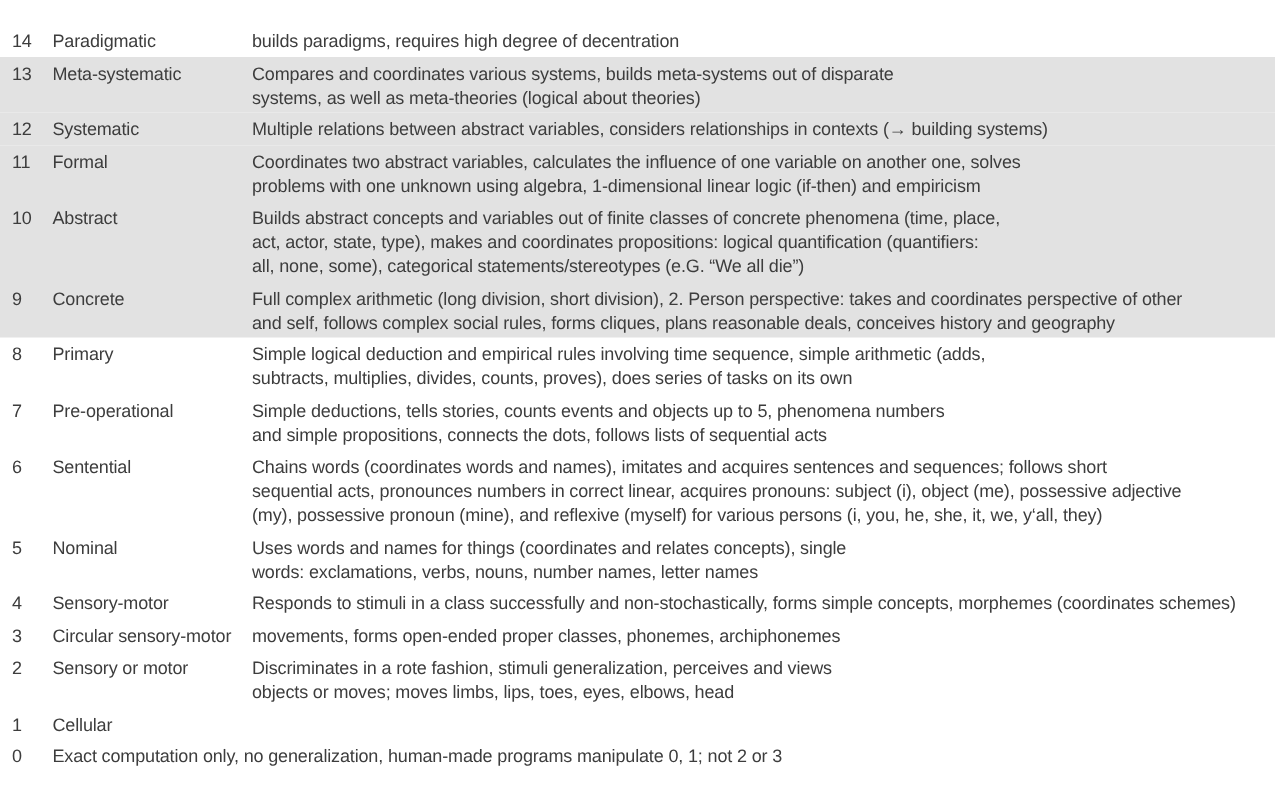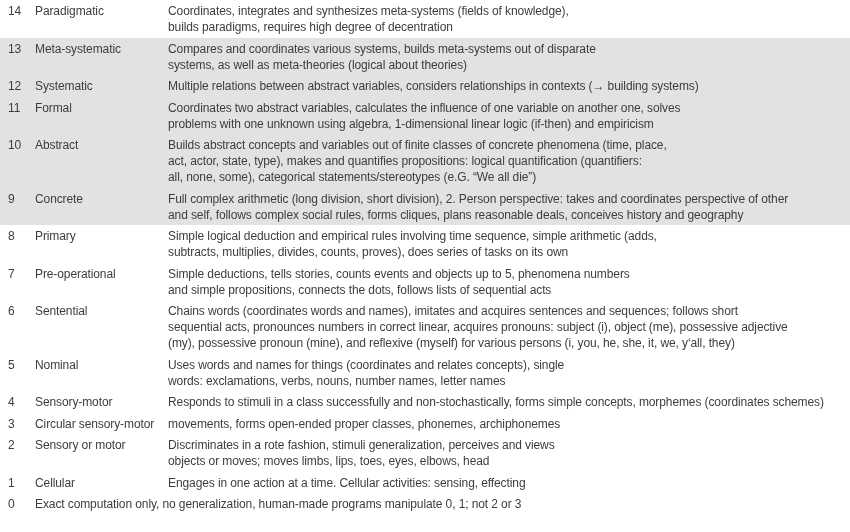--- a/index.html
+++ b/index.html
@@ -8,21 +8,21 @@
     height: 532px;
     overflow: hidden;
     background: #ffffff;
     font-family: "Liberation Sans", "DejaVu Sans", sans-serif;
     font-size: 12px;
     line-height: 16px;
     letter-spacing: -0.1px;
     color: var(--text-color, #3d3d3d);
   }
   #stages-table {
-    padding-top: 0;
+    padding-top: 16px;
   }
   .row {
     display: grid;
     grid-template-columns: 27px 133px 1fr;
     padding: 3px 0 2.5px 8px;
     background: transparent;
   }
   .row.shaded {
     background: var(--shaded-bg, #e2e2e2);
   }
@@ -30,21 +30,20 @@
   .line { white-space: nowrap; }
 </style>
 </head>
 <body style="background: rgb(255, 255, 255);">
 
 <div id="stages-table">
   <div class="row">
     <span class="num">14</span>
     <span class="name">Paradigmatic</span>
     <div class="desc">
-        <div class="line">Coordinates, integrates and synthesizes meta-systems (fields of knowledge),</div>
         <div class="line">builds paradigms, requires high degree of decentration</div>
       </div>
   </div>
 
   <div class="row shaded">
     <span class="num">13</span>
     <span class="name">Meta-systematic</span>
     <div class="desc">
         <div class="line">Compares and coordinates various systems, builds meta-systems out of disparate</div>
         <div class="line">systems, as well as meta-theories (logical about theories)</div>
@@ -66,21 +65,21 @@
         <div class="line">Coordinates two abstract variables, calculates the influence of one variable on another one, solves</div>
         <div class="line">problems with one unknown using algebra, 1-dimensional linear logic (if-then) and empiricism</div>
       </div>
   </div>
 
   <div class="row shaded">
     <span class="num">10</span>
     <span class="name">Abstract</span>
     <div class="desc">
         <div class="line">Builds abstract concepts and variables out of finite classes of concrete phenomena (time, place,</div>
-        <div class="line">act, actor, state, type), makes and quantifies propositions: logical quantification (quantifiers:</div>
+        <div class="line">act, actor, state, type), makes and coordinates propositions: logical quantification (quantifiers:</div>
         <div class="line">all, none, some), categorical statements/stereotypes (e.G. “We all die”)</div>
       </div>
   </div>
 
   <div class="row shaded">
     <span class="num">9</span>
     <span class="name">Concrete</span>
     <div class="desc">
         <div class="line">Full complex arithmetic (long division, short division), 2. Person perspective: takes and coordinates perspective of other</div>
         <div class="line">and self, follows complex social rules, forms cliques, plans reasonable deals, conceives history and geography</div>
@@ -145,23 +144,20 @@
     <span class="name">Sensory or motor</span>
     <div class="desc">
         <div class="line">Discriminates in a rote fashion, stimuli generalization, perceives and views</div>
         <div class="line">objects or moves; moves limbs, lips, toes, eyes, elbows, head</div>
       </div>
   </div>
 
   <div class="row">
     <span class="num">1</span>
     <span class="name">Cellular</span>
-    <div class="desc">
-        <div class="line">Engages in one action at a time. Cellular activities: sensing, effecting</div>
-      </div>
   </div>
 
   <div class="row">
     <span class="num">0</span>
     <div class="desc">
         <div class="line">Exact computation only, no generalization, human-made programs manipulate 0, 1; not 2 or 3</div>
       </div>
   </div>
 </div>
 

